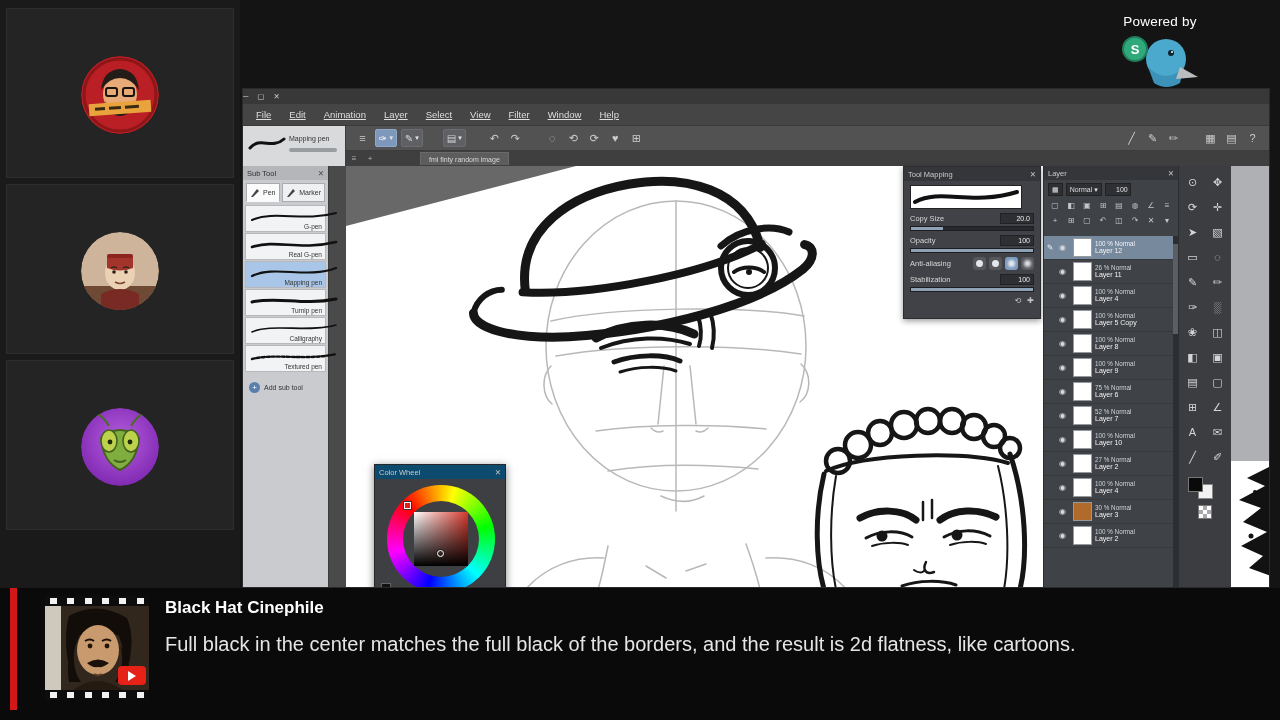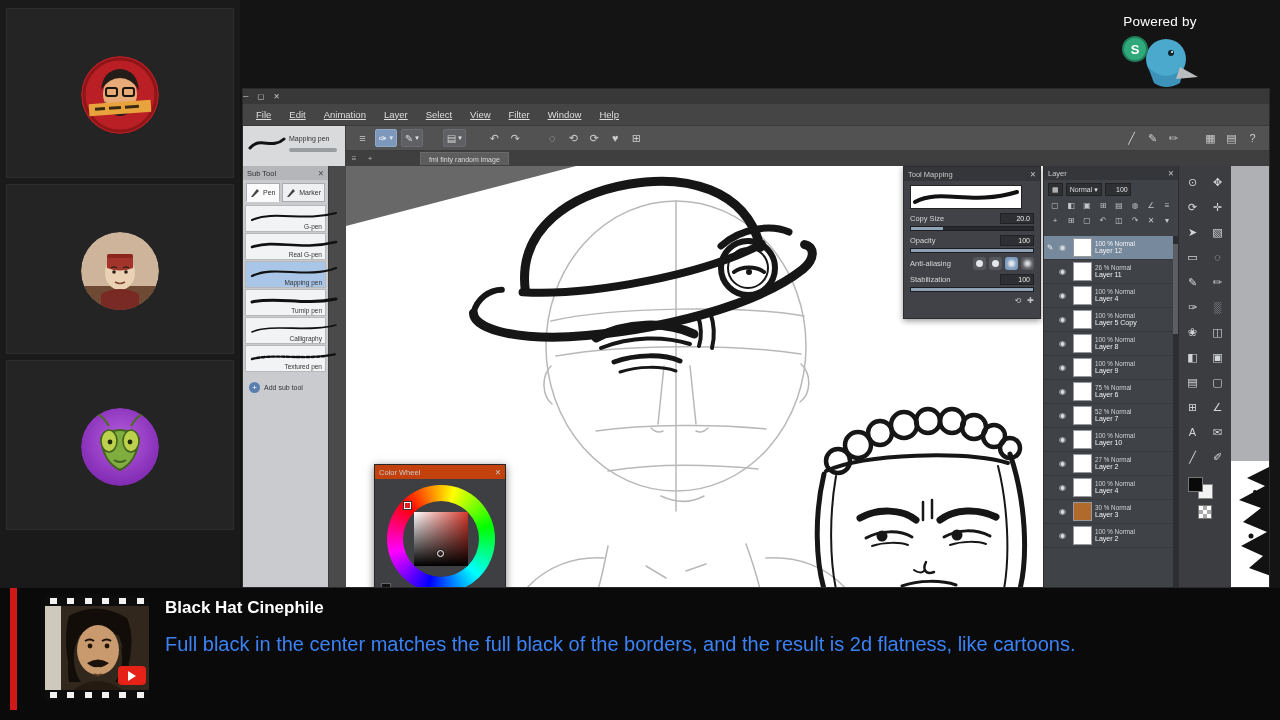--- a/index.html
+++ b/index.html
@@ -70,21 +70,21 @@
   .tp-val { width:34px; height:11px; background:#2d2f32; border:1px solid #202124; color:#eee; font-size:7px; display:flex; align-items:center; justify-content:flex-end; padding-right:3px; }
   .tp-slider { margin:2px 6px 0; height:5px; background:#26282b; border:1px solid #1d1e21; position:relative; }
   .tp-fill { position:absolute; left:0; top:0; bottom:0; background:#8fa2b5; }
   .aa-group { display:flex; gap:3px; }
   .aa-b { width:13px; height:13px; border-radius:3px; background:#55575b; display:flex; align-items:center; justify-content:center; }
   .aa-b.on { background:#7d9cc0; }
   .aa-dot { width:7px; height:7px; border-radius:50%; background:#e3e6ea; display:block; }
   .tp-foot { display:flex; justify-content:flex-end; gap:6px; padding:4px 6px 0; color:#bfc2c6; font-size:8px; }
   
   .cwheel { position:absolute; left:131px; top:375px; width:132px; height:140px; background:#3d3f42; border:1px solid #26272a; box-shadow:0 2px 8px rgba(0,0,0,.5); }
-  .cwheel .p-head { background:#c2410c; }
+  .cwheel .p-head { background:#0c4a6e; }
   .cwheel .p-head .pt,.cwheel .p-head .px { color:#c9c9c9; }
   .ring { position:absolute; left:12px; top:20px; width:108px; height:108px; border-radius:50%;
     background:conic-gradient(from -45deg,#f00,#ff0,#0f0,#0ff,#00f,#f0f,#f00); }
   .ring::after { content:""; position:absolute; left:16px; top:16px; width:76px; height:76px; border-radius:50%; background:#3d3f42; }
   .hue-marker { position:absolute; left:29px; top:37px; width:7px; height:7px; background:#e02020; border:1.5px solid #fff; box-shadow:0 0 0 1px #333; }
   .sv { position:absolute; left:39px; top:47px; width:54px; height:54px; background-color:#d63a2e;
     background-image:linear-gradient(to top,#000,rgba(0,0,0,0)),linear-gradient(to right,#fff,rgba(255,255,255,0)); }
   .sv-cursor { position:absolute; left:62px; top:85px; width:7px; height:7px; border:1.5px solid #fff; border-radius:50%; box-shadow:0 0 0 1px #222; }
   .cw-swatch { position:absolute; left:6px; top:118px; width:26px; height:16px; }
   .cw-swatch .b { position:absolute; left:0; top:0; width:10px; height:10px; background:#111; border:1px solid #666; }
@@ -124,21 +124,21 @@
   .overlay { position:absolute; left:0; top:588px; width:1280px; height:132px; background:rgba(10,10,10,.94); z-index:50; }
   .red-bar { position:absolute; left:10px; top:0; width:7px; height:122px; background:#d01818; }
   .c-avatar { position:absolute; left:45px; top:8px; width:104px; height:104px; background:#0d0d0d; }
   .sprockets { position:absolute; left:0; right:0; height:10px; display:flex; justify-content:space-around; align-items:center; }
   .sprockets i { width:7px; height:6px; background:#f2f2f2; display:block; }
   .sprockets.top { top:0; } .sprockets.bot { bottom:0; }
   .c-photo { position:absolute; left:0; top:10px; width:104px; height:84px; overflow:hidden; }
   .yt-badge { position:absolute; left:73px; top:70px; width:28px; height:19px; background:#e62117; border-radius:4px; display:flex; align-items:center; justify-content:center; z-index:2; }
   .yt-badge i { width:0; height:0; border-left:8px solid #fff; border-top:5px solid transparent; border-bottom:5px solid transparent; display:block; }
   .c-author { position:absolute; left:165px; top:10px; font-size:17px; font-weight:bold; color:#fff; }
-  .c-text { position:absolute; left:165px; top:40px; width:1010px; font-size:20px; line-height:32px; color:#3b82f6; }
+  .c-text { position:absolute; left:165px; top:40px; width:1010px; font-size:20px; line-height:32px; color:#e5e5e5; }
 </style>
 </head>
 <body>
 
 <div class="sidebar">
   <div class="side-cell" style="top:8px"></div>
   <div class="side-cell" style="top:184px"></div>
   <div class="side-cell" style="top:360px"></div>
 
   <div class="avatar" style="top:56px">

